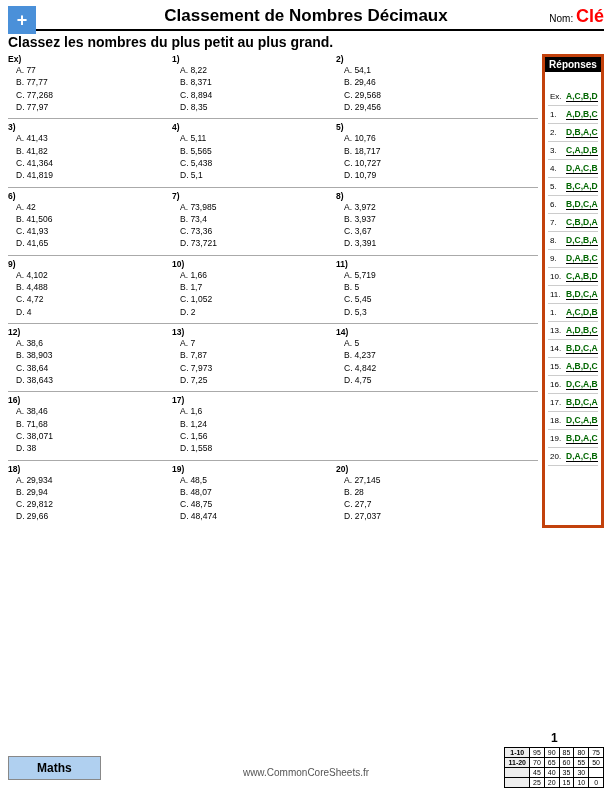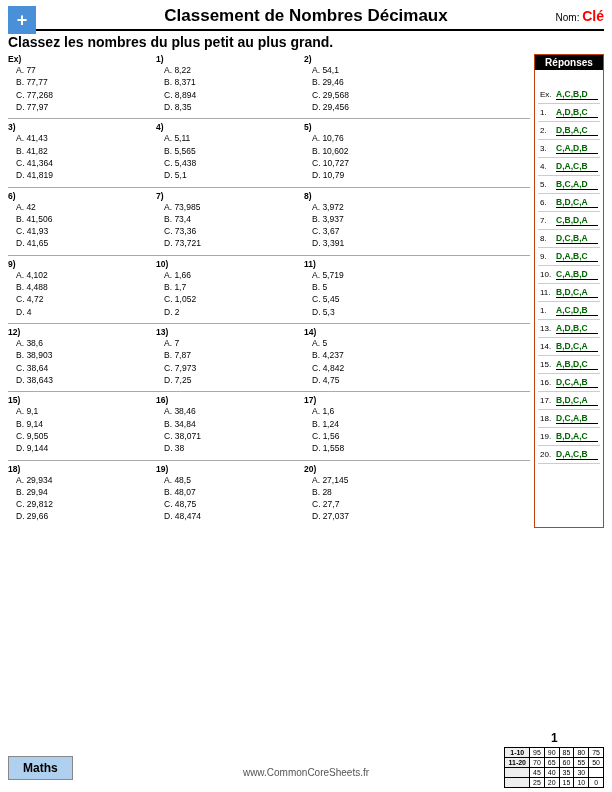--- a/index.html
+++ b/index.html
@@ -49,37 +49,37 @@
       text-align: center;
     }
     .header-nom {
       position: absolute;
       right: 0;
       font-size: 10px;
     }
     .header-nom .cle {
       color: red;
       font-weight: bold;
-      font-size: 14px;
+      font-size: 18px;
     }
     .instruction {
       font-size: 14px;
       font-weight: bold;
       margin-bottom: 4px;
     }
     .main-content {
       display: flex;
       gap: 4px;
     }
     .problems-area {
       flex: 1;
     }
     .answers-area {
-      width: 70px;
-      border: 1px solid #c2410c;
+      width: 62px;
+      border: 3px solid #c2410c;
     }
     .answers-header {
       background: black;
       color: white;
       text-align: center;
       font-size: 10px;
       font-weight: bold;
       padding: 2px 0;
     }
     .answers-list {
@@ -127,21 +127,21 @@
       left: 0;
       right: 0;
       display: flex;
       align-items: center;
       justify-content: space-between;
       padding: 0 8px;
     }
     .footer-maths {
       background: #b0d0f0;
       border: 1px solid #888;
-      padding: 4px 14px;
+      padding: 4px 28px;
       font-size: 12px;
       font-weight: bold;
       margin-top: 17px;
     }
     .footer-url {
       font-size: 10px;
       color: #555;
       position: absolute;
       left: 50%;
       transform: translateX(-50%);
@@ -161,21 +161,21 @@
       padding: 1px 3px;
       text-align: center;
     }
     .score-table .score-label {
       font-weight: bold;
       background: #eee;
     }
     .row-group {
       display: flex;
       flex-direction: row;
-      gap: 0;
+      gap: 16px;
       margin-bottom: 5px;
     }
     .prob-cell {
       width: 148px;
       font-size: 8.5px;
     }
     .prob-cell .prob-head {
       font-weight: bold;
       font-size: 8.5px;
     }
@@ -253,21 +253,21 @@
             <div class="problem-option">A.  5,11</div>
             <div class="problem-option">B.  5,565</div>
             <div class="problem-option">C.  5,438</div>
             <div class="problem-option">D.  5,1</div>
           </div>
         </div>
         <div class="prob-cell">
           <span class="prob-head">5)</span>
           <div class="opts">
             <div class="problem-option">A.  10,76</div>
-            <div class="problem-option">B.  10,602</div>
+            <div class="problem-option">B.  18,717</div>
             <div class="problem-option">C.  10,727</div>
             <div class="problem-option">D.  10,79</div>
           </div>
         </div>
       </div>
       <hr class="section-divider">
 
       <div class="row-group">
         <div class="prob-cell">
           <span class="prob-head">6)</span>
@@ -356,33 +356,24 @@
             <div class="problem-option">B.  4,237</div>
             <div class="problem-option">C.  4,842</div>
             <div class="problem-option">D.  4,75</div>
           </div>
         </div>
       </div>
       <hr class="section-divider">
 
       <div class="row-group">
         <div class="prob-cell">
-          <span class="prob-head">15)</span>
-          <div class="opts">
-            <div class="problem-option">A.  9,1</div>
-            <div class="problem-option">B.  9,14</div>
-            <div class="problem-option">C.  9,505</div>
-            <div class="problem-option">D.  9,144</div>
-          </div>
-        </div>
-        <div class="prob-cell">
           <span class="prob-head">16)</span>
           <div class="opts">
             <div class="problem-option">A.  38,46</div>
-            <div class="problem-option">B.  34,84</div>
+            <div class="problem-option">B.  71,68</div>
             <div class="problem-option">C.  38,071</div>
             <div class="problem-option">D.  38</div>
           </div>
         </div>
         <div class="prob-cell">
           <span class="prob-head">17)</span>
           <div class="opts">
             <div class="problem-option">A.  1,6</div>
             <div class="problem-option">B.  1,24</div>
             <div class="problem-option">C.  1,56</div>

